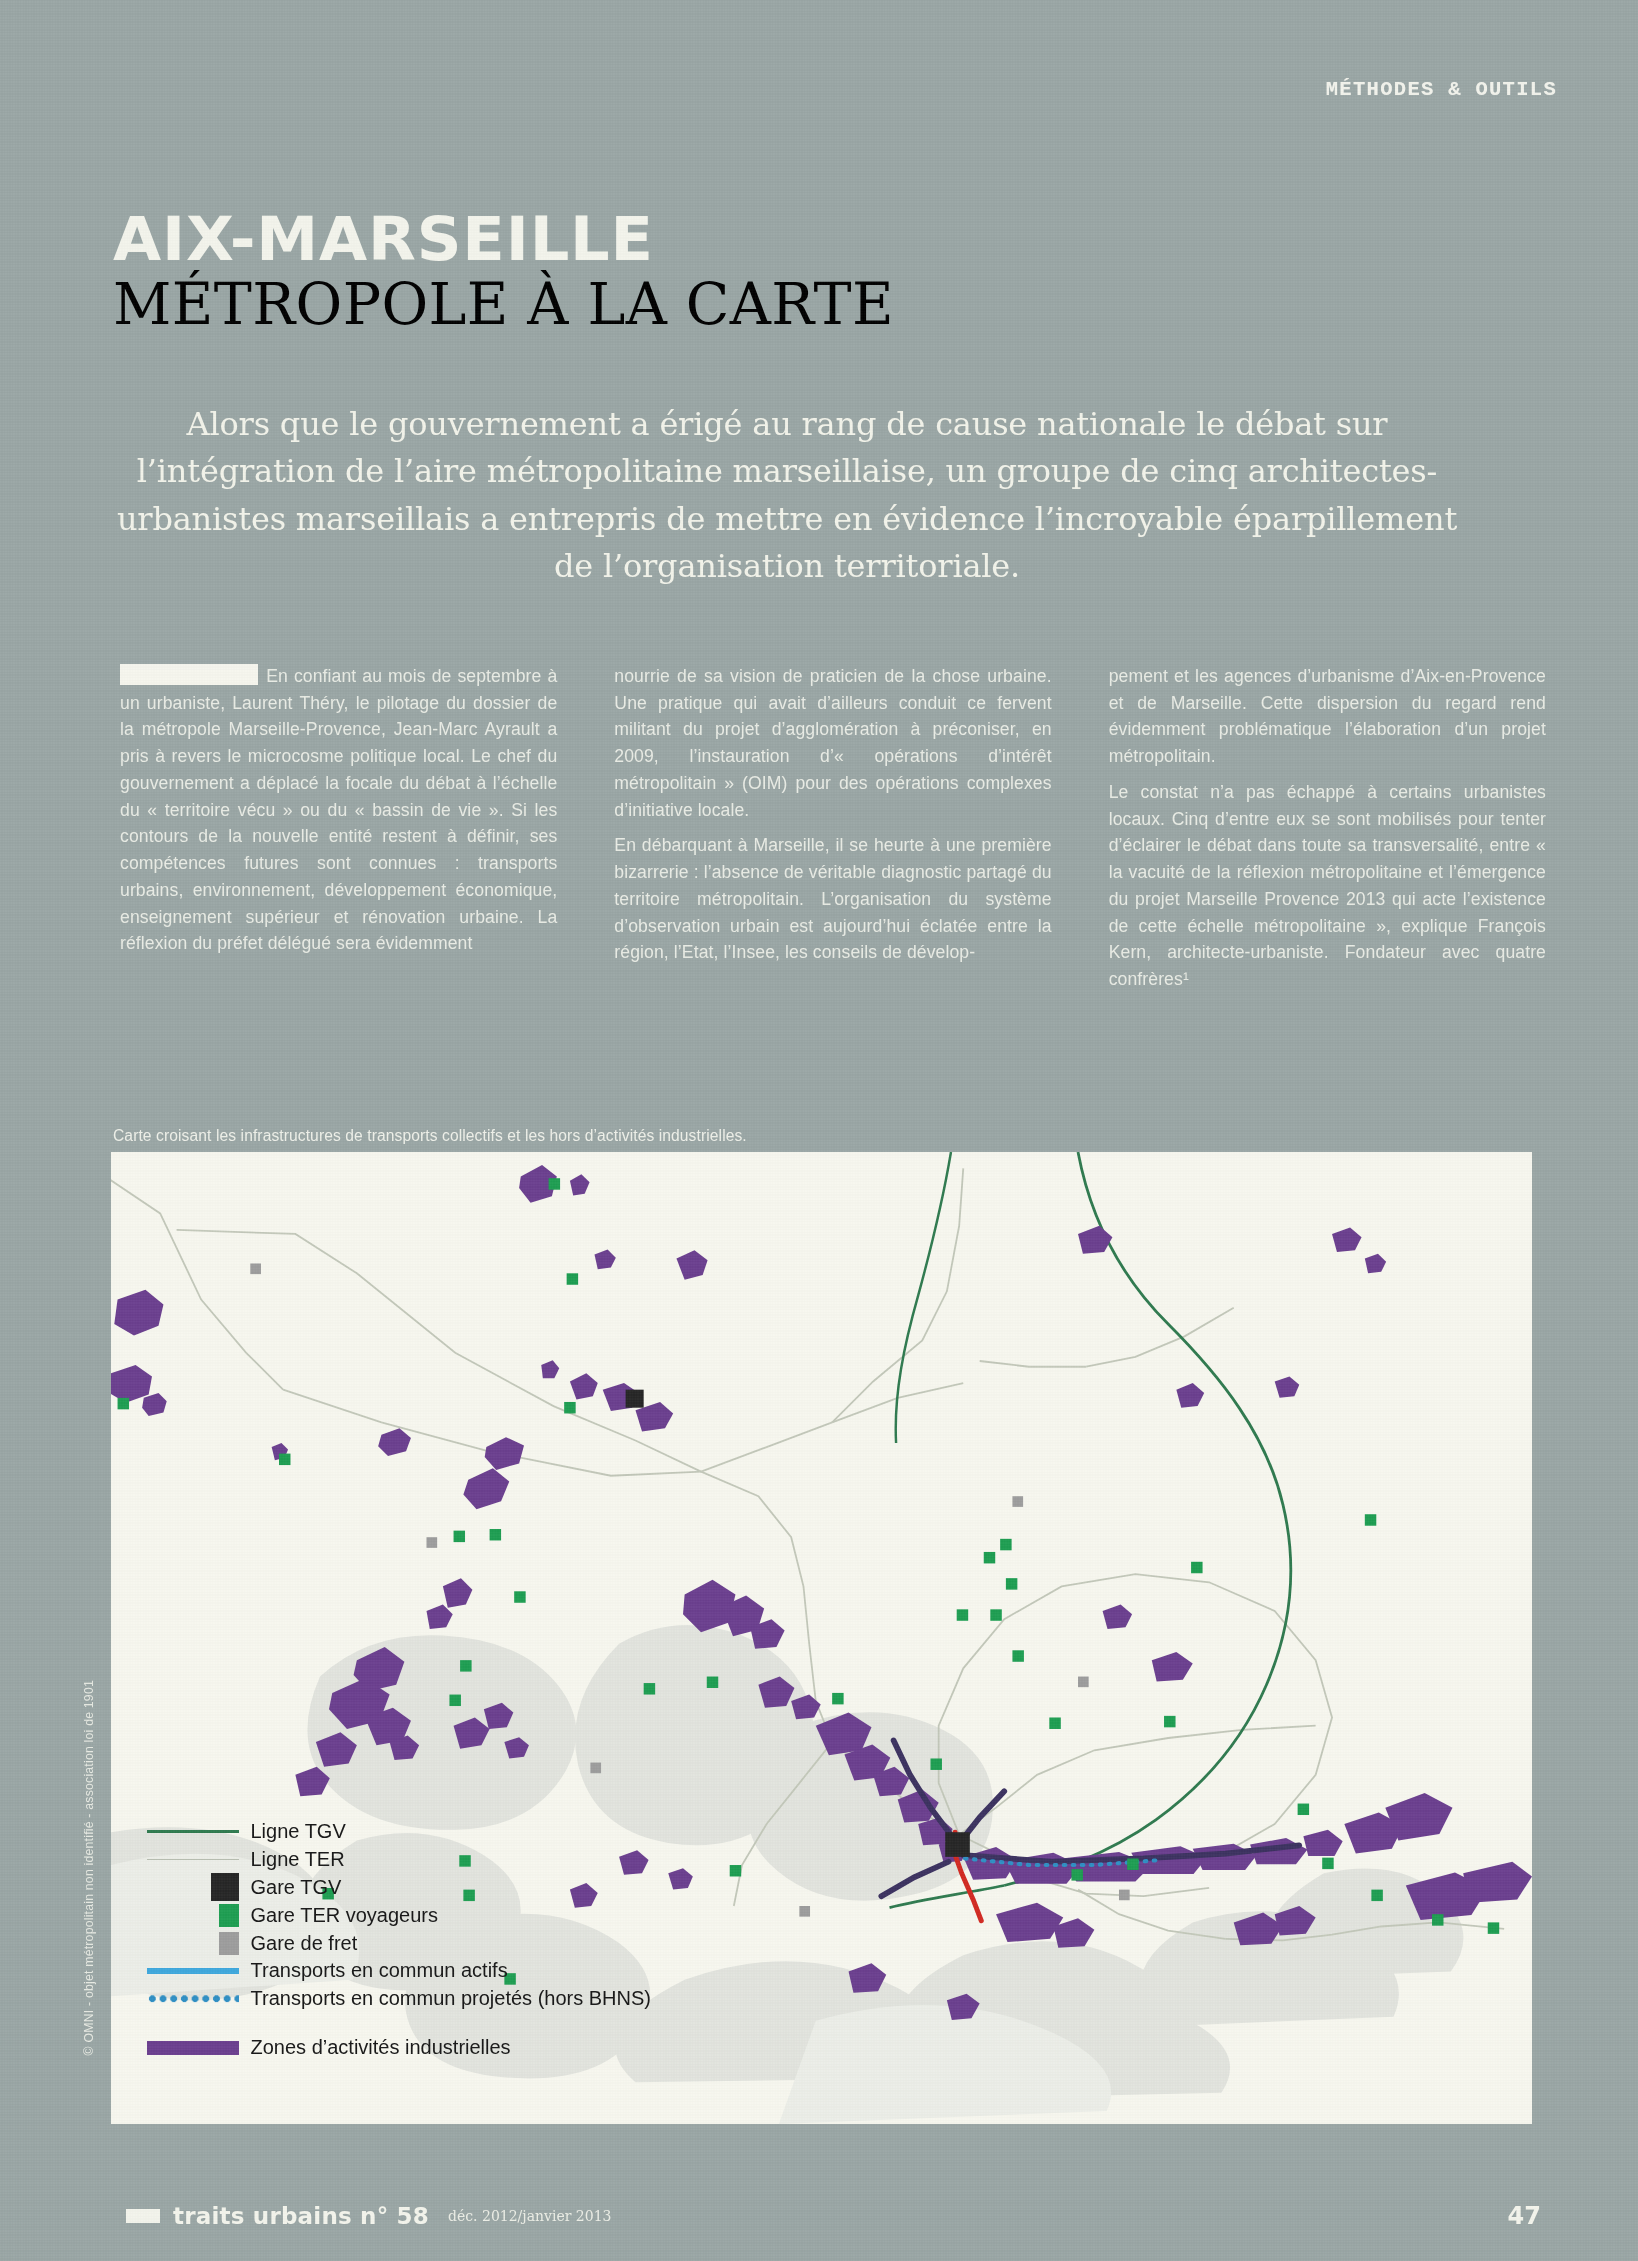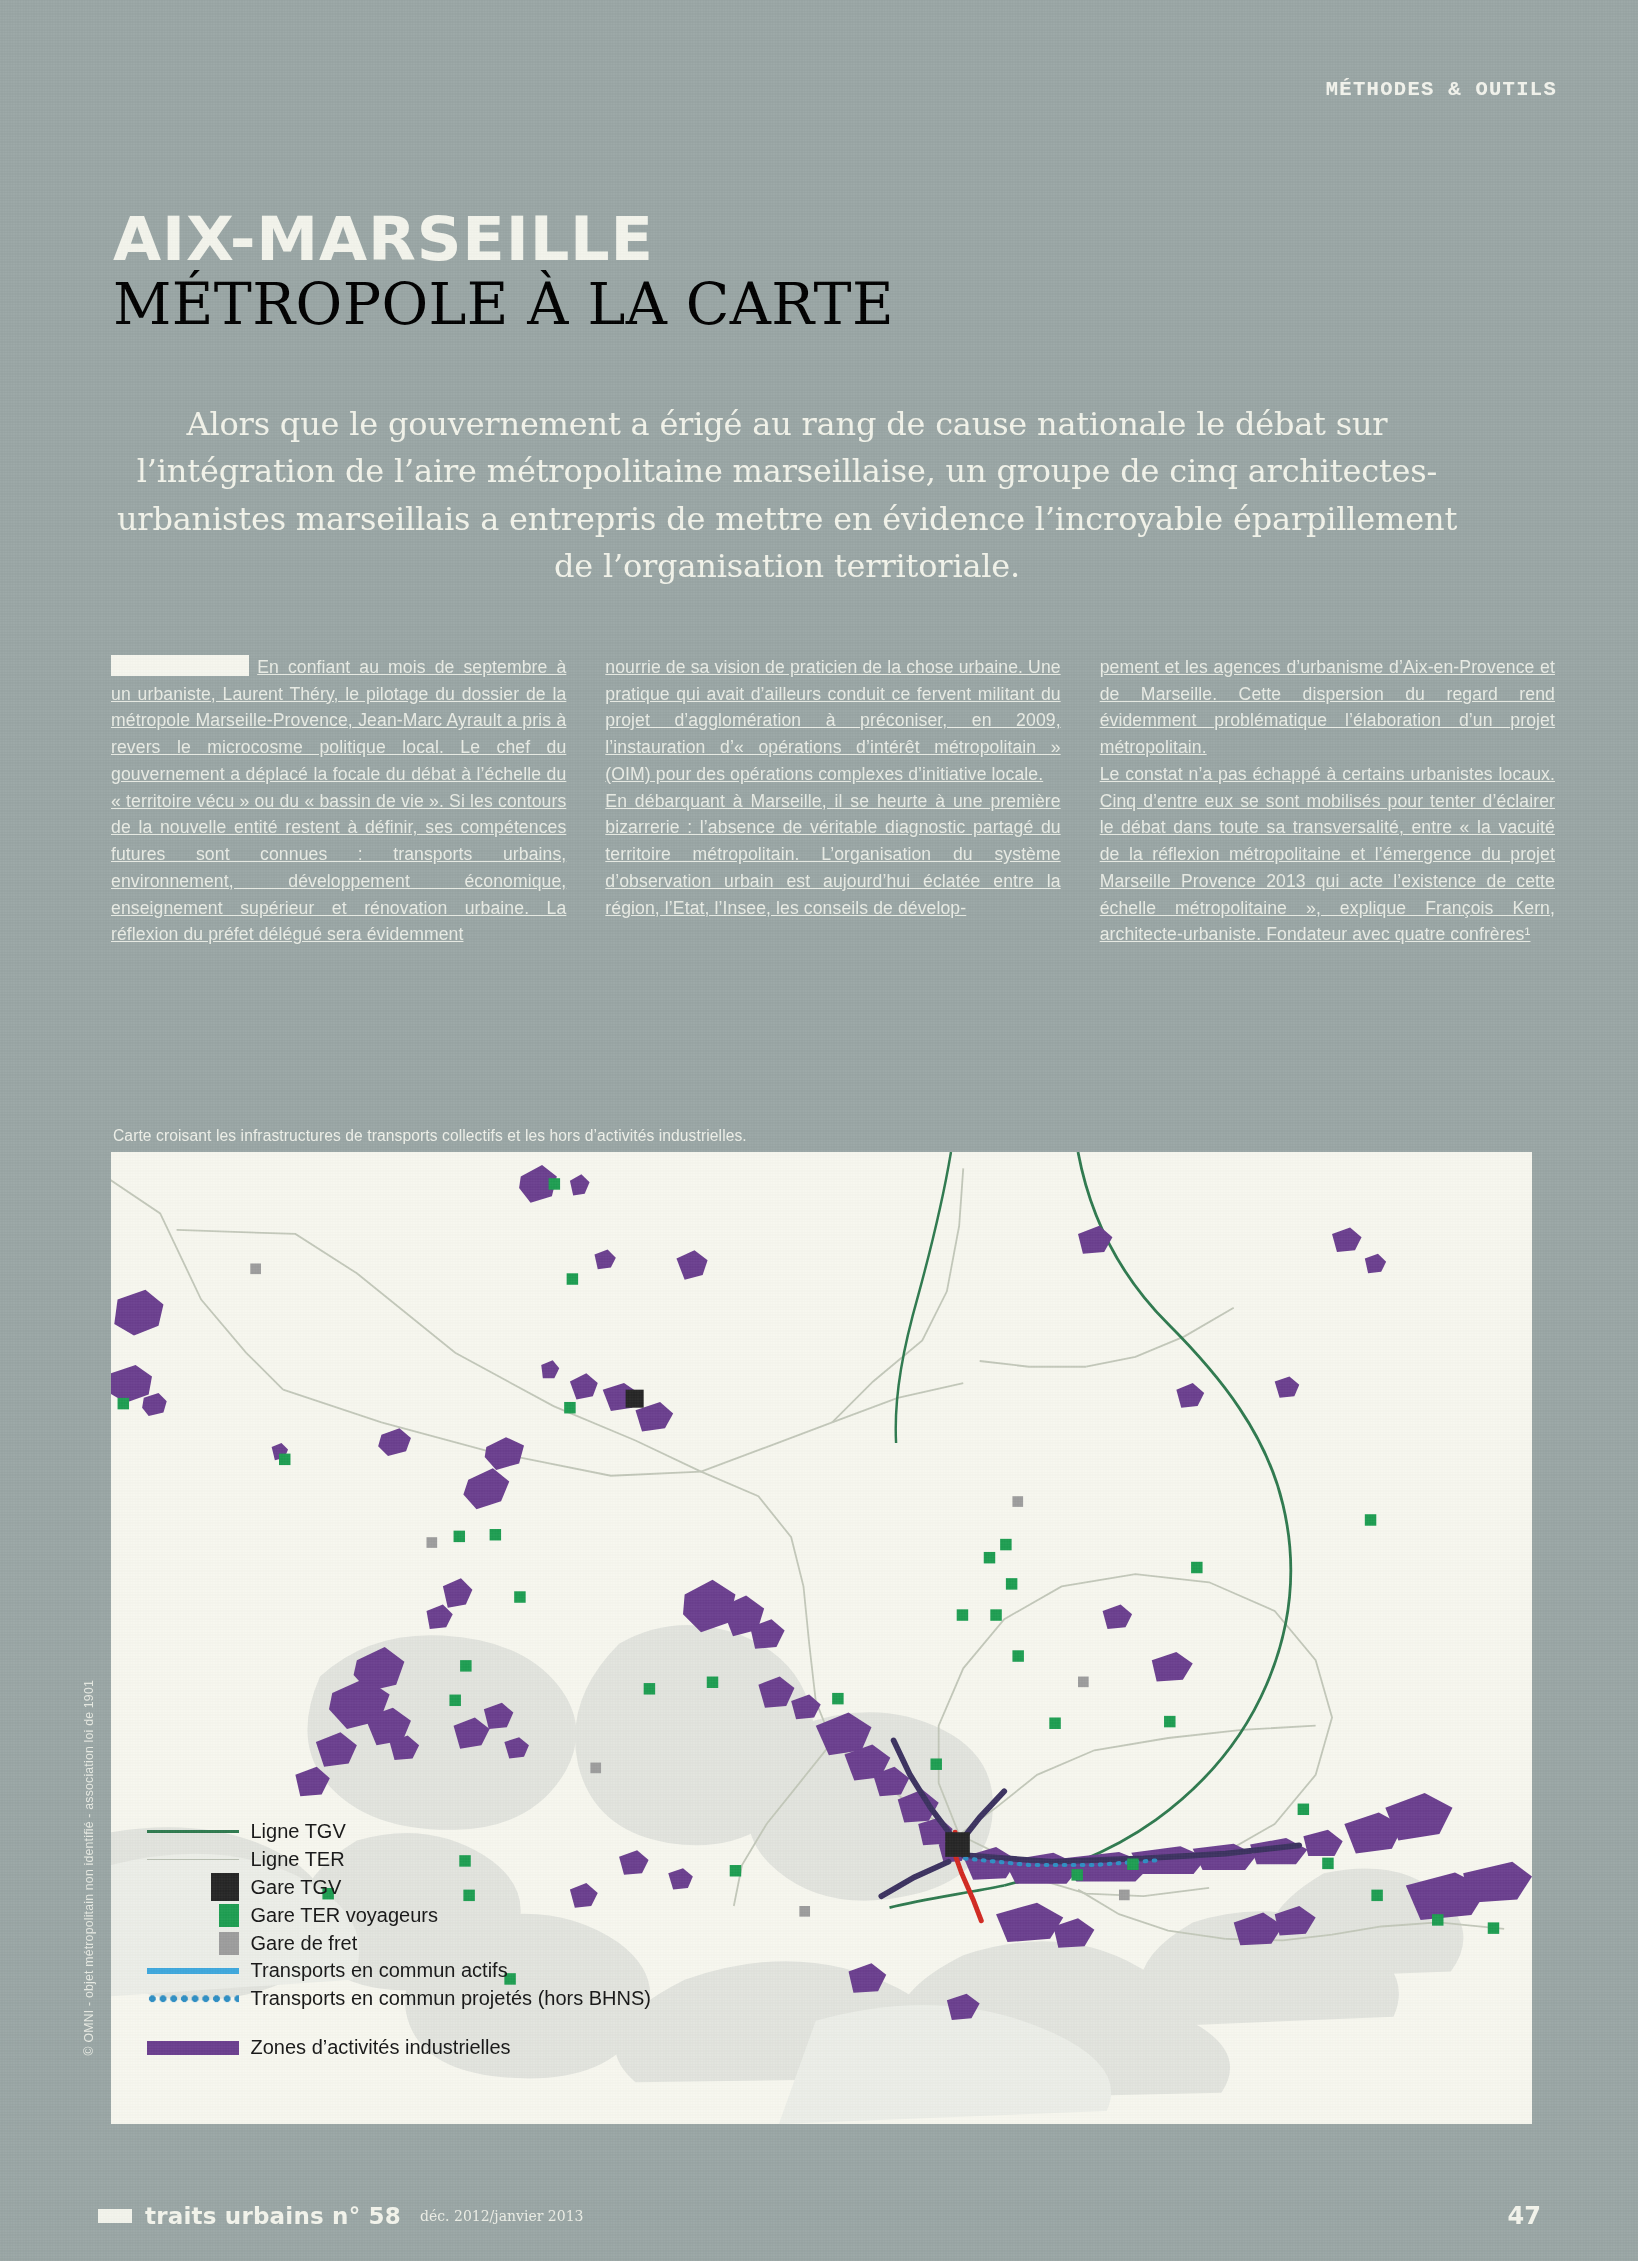--- a/index.html
+++ b/index.html
@@ -72,21 +72,21 @@
   }
   .col{
     width:456px;
     font-size:17.6px;
     line-height:1.52;
     text-align:justify;
     color:#e9ece5;
     font-family:"Liberation Sans", sans-serif;
     letter-spacing:0.1px;
   }
-  .col p{margin:0;text-decoration:underline;}
+  .col p{margin:9px;}
   .col p + p{margin-top:0;}
   .redaction{
     display:inline-block;
     width:138px;height:20.5px;
     background:#f6f6ee;
     vertical-align:-2.5px;
     margin-right:8.2px;
   }
 
   
@@ -133,21 +133,21 @@
   .k-dots{
     width:92px;height:7.4px;
     background-image:radial-gradient(circle, #2f8fc4 45%, rgba(0,0,0,0) 47%);
     background-size:10.7px 10.7px;background-position:0 center;background-repeat:repeat-x;
   }
   .k-band{width:92px;height:14px;background:#6b3f8f;}
   .leg-gap{height:21px;}
 
   
   .footer{
-    position:absolute;left:98px;bottom:31px;right:98px;
+    position:absolute;left:126px;bottom:31px;right:98px;
     display:flex;align-items:center;
   }
   .foot-mark{width:34px;height:14.7px;background:#f3f4ec;margin-right:13px;}
   .foot-title{
     font-family:"DejaVu Sans", sans-serif;
     font-weight:bold;font-size:23px;color:#f3f4ec;letter-spacing:0.2px;
   }
   .foot-date{
     font-family:"DejaVu Serif", serif;
     font-size:14px;color:#eceee6;margin-left:19px;

